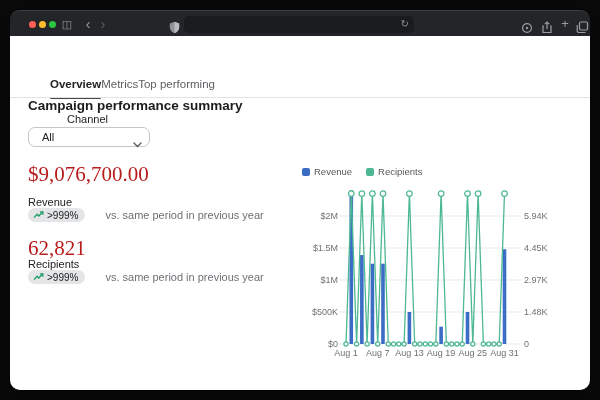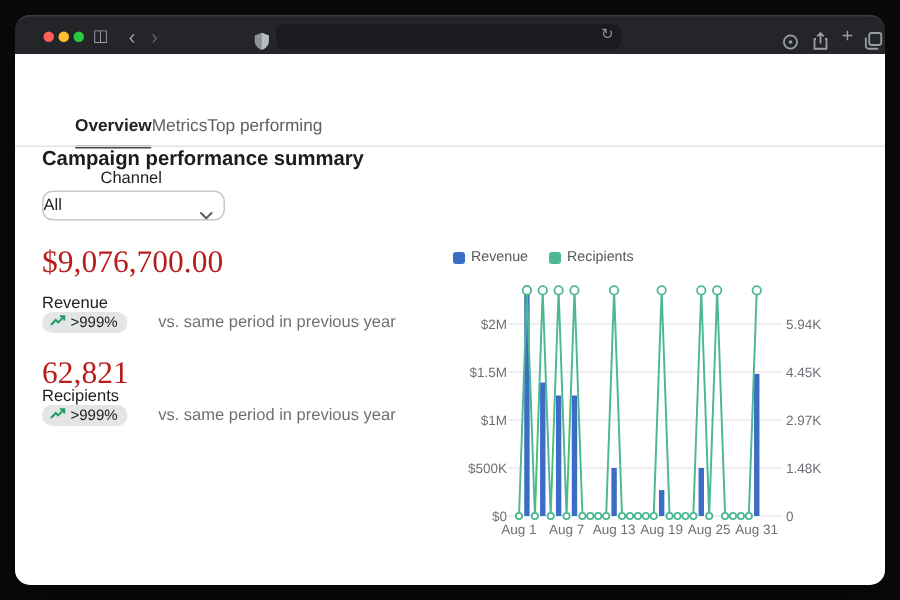--- a/index.html
+++ b/index.html
@@ -23,21 +23,21 @@
   .page-title { position:absolute; left:18px; top:18px; font-size:13.5px; font-weight:bold; color:#1a1c1d;margin-top:44px; }
   .tabs { position:absolute; left:18px; top:42px; display:flex; font-size:11.5px;margin-left:22px; }
   .tab { color:#5c5f62; padding-bottom:9px; position:relative; cursor:pointer; }
   .tab.active { color:#202223; font-weight:bold; }
   .tab.active::after { content:""; position:absolute; left:0; right:0; bottom:0;
                        height:2.5px; background:#43474b; border-radius:2px; }
   .tabs-divider { position:absolute; left:0; top:61px; width:580px; height:1px; background:#e1e3e5; }
   .channel-label { position:absolute; left:18px; top:77px; font-size:11px; color:#202223;margin-left:39px; }
   .select-wrap { position:absolute; left:18px; top:91px; width:122px; height:20px; }
   select { width:100%; height:100%; appearance:none; -webkit-appearance:none;
-           border:1px solid #c4c8cc; border-radius:7px; background:#fff; padding:0 0;
+           border:1px solid #c4c8cc; border-radius:7px; background:#fff; padding:0 13px;
            font-size:11px; color:#202223; font-family:"Liberation Sans",sans-serif; }
   .select-chevron { position:absolute; right:8px; top:7px; pointer-events:none; }
   .metric-value { position:absolute; left:18px; font-family:Liberation Serif, serif;
                   font-size:21px; color:#b91c1c; letter-spacing:0; }
   .metric-label { position:absolute; left:18px; font-size:11px; color:#202223; }
   .delta-row { position:absolute; left:18px; display:flex; align-items:center; gap:20px; }
   .badge { display:inline-flex; align-items:center; gap:3px; background:#e4e5e7;
            border-radius:7px; padding:1px 7px 1px 5px; font-size:10px; color:#202223; height:14px; }
   .comparison { font-size:11px; color:#6d7175; }
   .legend { position:absolute; left:292px; top:130px; display:flex; gap:14px;

